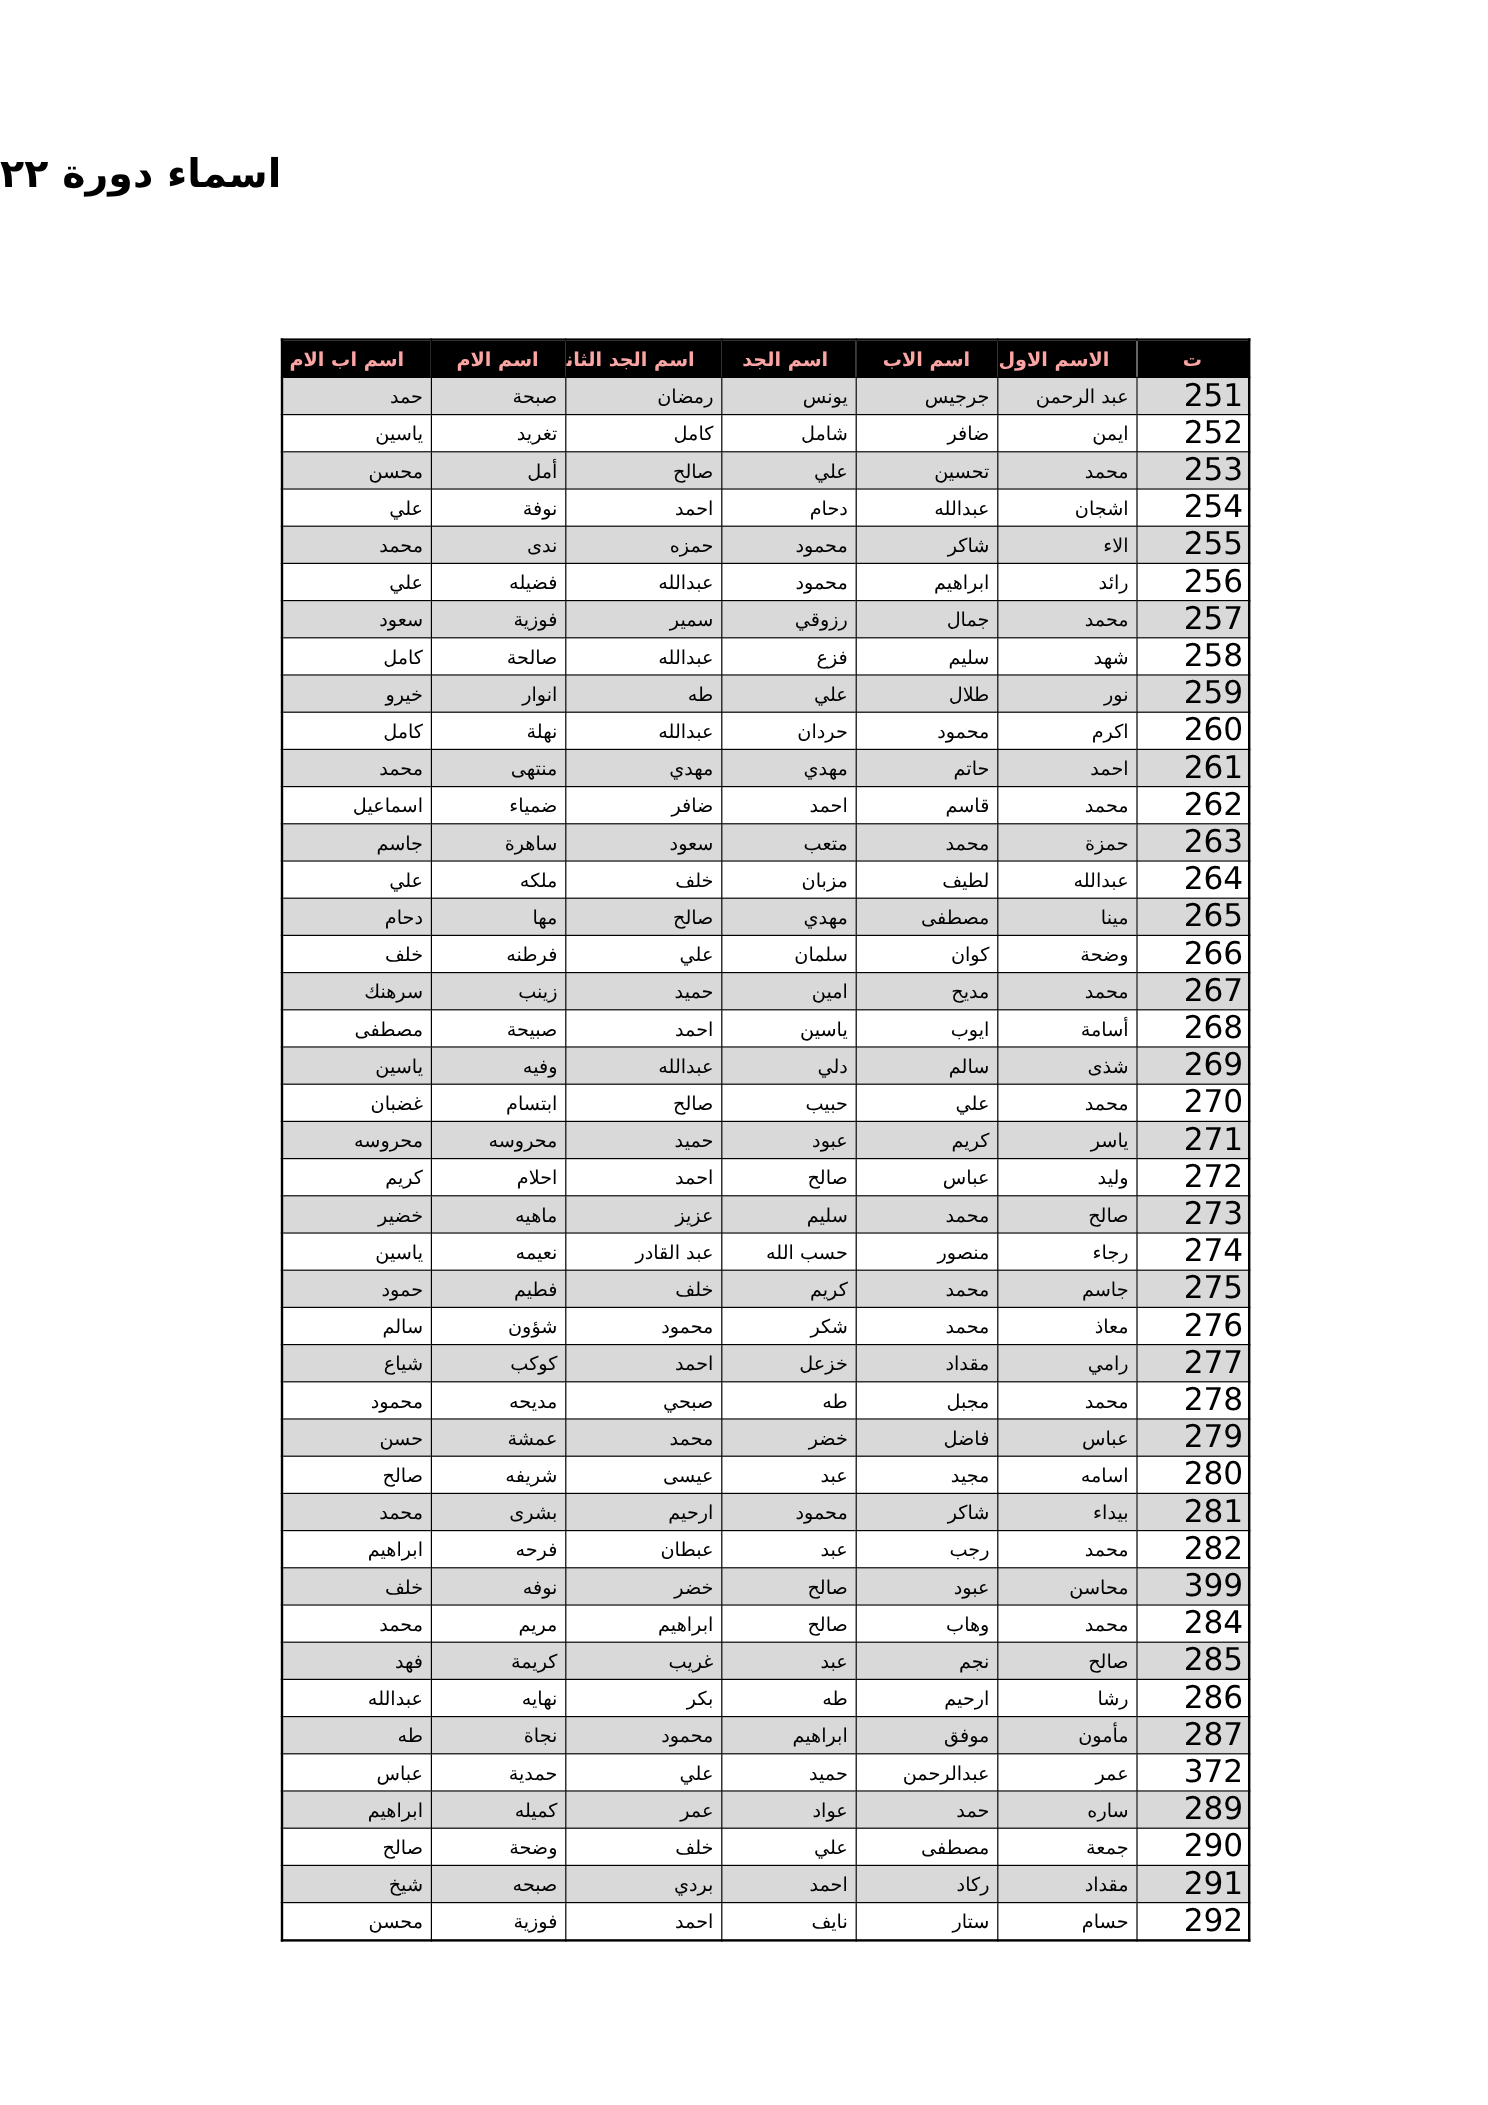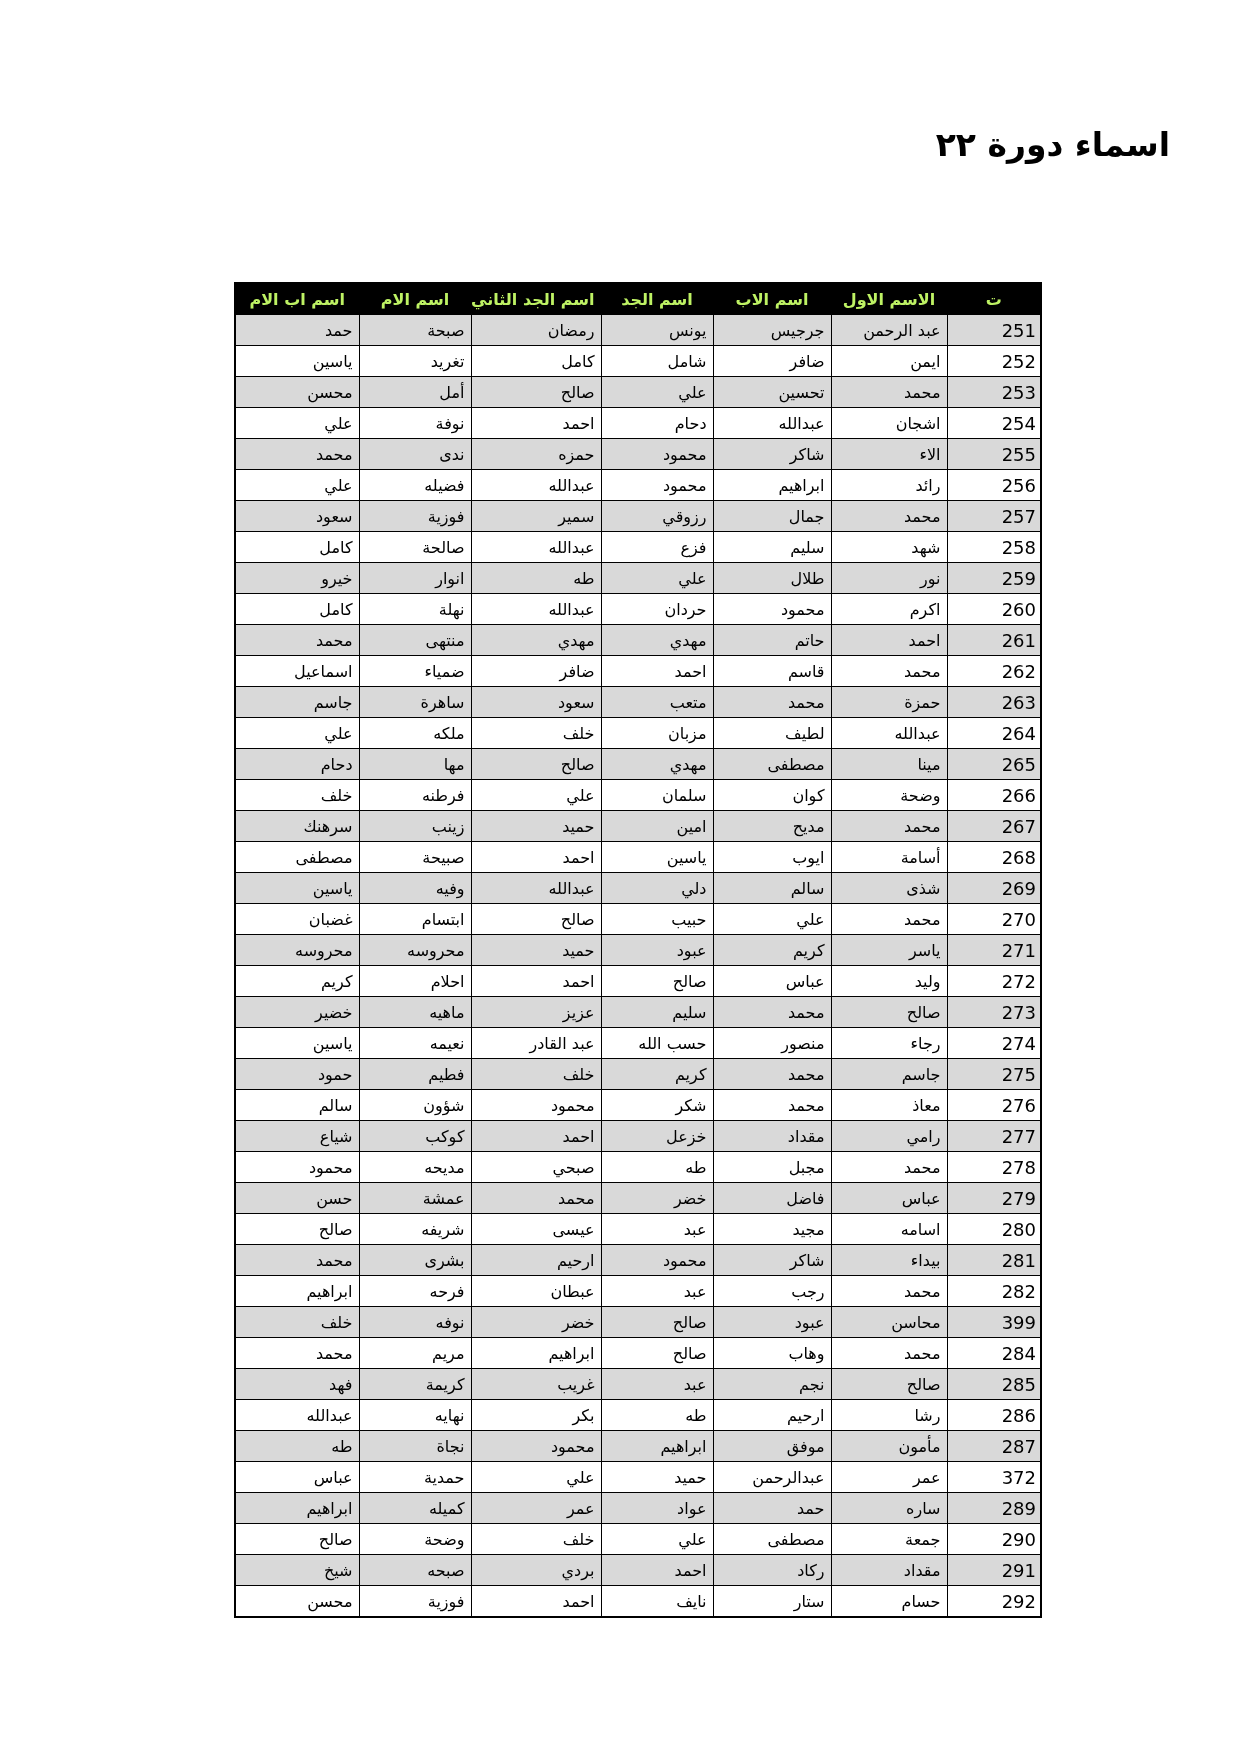--- a/index.html
+++ b/index.html
@@ -12,59 +12,59 @@
     position: relative;
     width: 1240px; height: 1754px;
     background: #ffffff;
     overflow: hidden;
   }
   .doc-title {
     position: absolute;
     top: 125px; left: 0;
     width: 1170px;
     margin: 0;
-    text-align: right;
+    text-align: left;
     direction: rtl;
     font-size: 33px;
     font-weight: bold;
     letter-spacing: 1px;
   }
   table.names {
     position: absolute;
     top: 282px; left: 234px;
     width: 806px;
     border-collapse: collapse;
     table-layout: fixed;
     border: 2px solid #000;
   }
   table.names th {
     background: #000000;
-    color: #bef264;
+    color: #fca5a5;
     font-weight: bold;
     font-size: 16px;
     height: 30px;
     text-align: center;
-    padding: 0 6px;
+    padding: 0 22px;
     border: 1px solid #000;
     white-space: nowrap;
     overflow: hidden;
   }
   table.names td {
     border: 1px solid #000;
     height: 30px;
     font-size: 16px;
     text-align: right;
     padding: 0 6px;
     white-space: nowrap;
     overflow: hidden;
     background: #ffffff;
   }
   table.names tbody tr.striped td { background: #d9d9d9; }
   table.names td.num {
-    font-size: 18px;
+    font-size: 26px;
     text-align: right;
     padding: 0 4px 0 8px;
     direction: ltr;
   }
 </style>
 </head>
 <body>
 
 <div class="page">
   <h1 class="doc-title">اسماء دورة ٢٢</h1>

